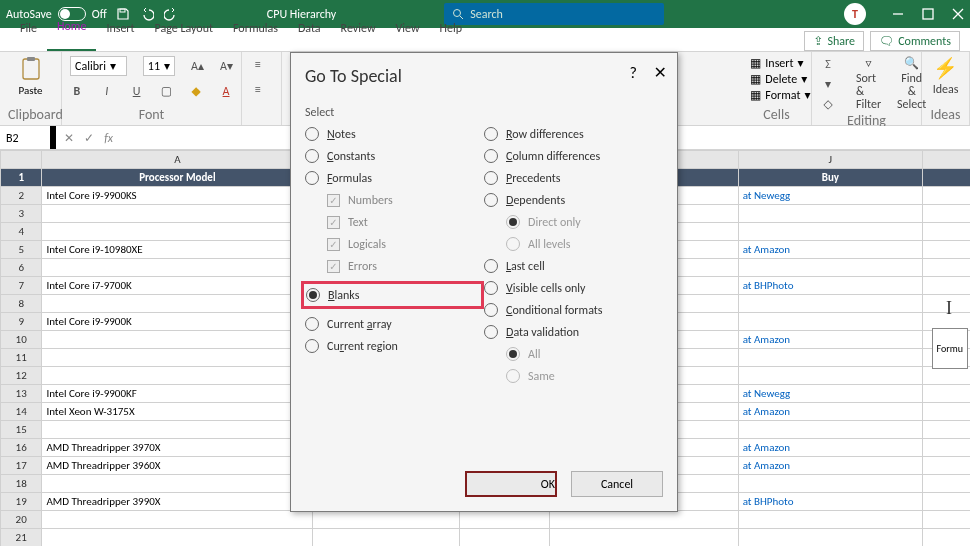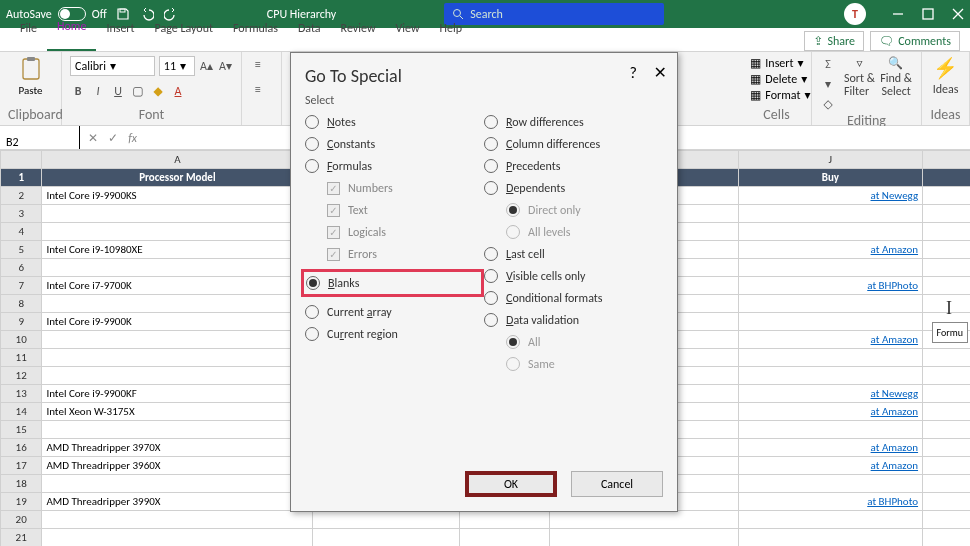--- a/index.html
+++ b/index.html
@@ -4,82 +4,82 @@
 <style>
 *{box-sizing:border-box;margin:0;padding:0;font-family:"Segoe UI",Calibri,Arial,sans-serif;font-size:12px;}
 body{background:#666;width:970px;height:546px;overflow:hidden;position:relative;}
 .app{background:#fff;height:100%;display:flex;flex-direction:column;}
 .titlebar{background:#217346;height:28px;display:flex;align-items:center;color:#fff;padding:0 6px;gap:8px;}
 .autosave{display:flex;align-items:center;gap:6px;font-size:11px;}
 .toggle{width:28px;height:14px;border:1px solid #fff;border-radius:8px;position:relative;}
 .toggle::after{content:"";position:absolute;width:10px;height:10px;border-radius:50%;background:#fff;top:1px;left:1px;}
 .tb-ico{width:16px;height:16px;display:flex;align-items:center;justify-content:center;}
 .tb-title{flex:0 0 auto;margin-left:80px;font-size:12px;}
-.searchbox{margin-left:100px;background:#1d4ed8;height:22px;width:220px;display:flex;align-items:center;padding:0 8px;gap:6px;border-radius:2px;}
+.searchbox{margin-left:100px;background:#0369a1;height:22px;width:220px;display:flex;align-items:center;padding:0 8px;gap:6px;border-radius:2px;}
 .searchbox input{background:transparent;border:0;color:#fff;outline:none;width:100%;}
 .searchbox input::placeholder{color:#cfe3d6;}
 .tb-spacer{flex:1;}
 .avatar{width:22px;height:22px;border-radius:50%;background:#fff;color:#c0392b;font-weight:bold;display:flex;align-items:center;justify-content:center;}
 .winbtns{display:flex;gap:18px;margin-left:18px;}
 
 .menubar{background:#fff;height:24px;display:flex;align-items:flex-end;padding:0 10px;border-bottom:1px solid #d4d4d4;}
 .menubar .tab{padding:16px 10px;color:#444;}
 .menubar .tab.home{color:#a21caf;border-bottom:2px solid #217346;}
 .share-wrap{margin-left:auto;display:flex;gap:6px;}
 .sharebtn{border:1px solid #c4c4c4;padding:2px 8px;color:#217346;background:#fff;display:flex;align-items:center;gap:4px;}
 
 .ribbon{background:#f3f3f3;height:74px;display:flex;border-bottom:1px solid #d4d4d4;}
 .rgroup{border-right:1px solid #d9d9d9;padding:4px 8px 2px 8px;display:flex;flex-direction:column;justify-content:space-between;}
 .rlabel{text-align:center;font-size:14px;color:#777;}
-.rrow{display:flex;align-items:center;gap:4px;}
+.rrow{display:flex;align-items:center;gap:16px;}
 .ico{width:16px;height:16px;display:inline-flex;align-items:center;justify-content:center;color:#555;}
 .paste{display:flex;flex-direction:column;align-items:center;gap:2px;}
 .fontsel{border:1px solid #c4c4c4;background:#fff;height:20px;padding:0 4px;display:flex;align-items:center;gap:4px;}
 .fontsel.sz{width:38px;}
 .bold{font-weight:bold;}
 .italic{font-style:italic;}
 .under{text-decoration:underline;}
 .btnstack{display:flex;flex-direction:column;gap:2px;}
 .cellsrow{display:flex;align-items:center;gap:4px;}
 .vbtn{display:flex;flex-direction:column;align-items:center;gap:2px;font-size:11px;color:#444;}
 
 .cellref{height:24px;background:#fff;display:flex;align-items:center;border-bottom:1px solid #d4d4d4;}
-.namebox{width:80px;border-right:1px solid #000000;padding:0 6px;height:100%;display:flex;align-items:flex-end;}
+.namebox{width:56px;border-right:6px solid #000000;padding:0 6px;height:100%;display:flex;align-items:center;}
 .fxbar{display:flex;align-items:center;gap:10px;padding:0 8px;color:#888;}
 .fx{font-style:italic;}
 
 .sheet{flex:1;position:relative;overflow:hidden;background:#fff;}
 table{border-collapse:collapse;width:1100px;}
 th,td{border:1px solid #d0d0d0;height:18px;padding:1px 4px;font-size:11px;white-space:nowrap;overflow:hidden;}
 th{background:#e6e6e6;font-weight:normal;color:#333;text-align:center;}
 tr.hrow td{background:#44546a;color:#fff;font-weight:bold;text-align:center;}
 .rownum{background:#e6e6e6;text-align:center;width:22px;color:#333;}
-.link{color:#0563c1;text-decoration:underline;text-align:right;}
+.link{color:#0563c1;text-align:left;}
 .center{text-align:center;}
 .selcell{border:2px solid #217346 !important;}
-.tooltip{position:absolute;right:2px;top:172px;background:#fff;border:1px solid #888;padding:3px 4px;font-size:10px;}
+.tooltip{position:absolute;right:2px;top:178px;background:#fff;border:1px solid #888;padding:13px 4px;font-size:10px;}
 
 .dialog{position:absolute;left:290px;top:52px;width:388px;height:460px;background:#f5f5f5;border:1px solid #7a7a7a;box-shadow:2px 2px 6px rgba(0,0,0,.3);padding:12px 14px;}
 .dialog h2{font-size:18px;font-weight:normal;color:#333;}
 .dialog .dlgclose{position:absolute;right:10px;top:10px;font-size:16px;}
 .dialog .dlghelp{position:absolute;right:40px;top:10px;font-size:16px;}
-.dlg-sub{margin-top:6px;color:#555;}
+.dlg-sub{margin-top:18px;color:#555;}
 .optcols{display:flex;margin-top:8px;}
 .optcol{flex:1;display:flex;flex-direction:column;gap:8px;}
 .opt{display:flex;align-items:flex-end;gap:8px;color:#333;}
 .opt.sub{margin-left:22px;color:#888;}
 .radio{width:14px;height:14px;border:1px solid #666;border-radius:50%;position:relative;flex-shrink:0;}
 .radio.sel::after{content:"";position:absolute;width:8px;height:8px;background:#333;border-radius:50%;top:2px;left:2px;}
 .radio.dis{border-color:#bbb;}
 .chk{width:13px;height:13px;border:1px solid #aaa;background:#eee;color:#aaa;display:flex;align-items:center;justify-content:center;font-size:10px;flex-shrink:0;}
 .ul{text-decoration:underline;}
 .highlight{border:3px solid #e03a56;padding:4px 38px 4px 2px;margin-left:-4px;}
 .dlgbtns{position:absolute;bottom:14px;right:14px;display:flex;gap:14px;}
 .dlgbtn{width:92px;height:26px;background:#eaeaea;border:1px solid #b0b0b0;display:flex;align-items:center;justify-content:center;}
-.dlgbtn.primary{border:4px solid #7f1d1d;}
+.dlgbtn.primary{border:2px solid #7f1d1d;justify-content:flex-end;}
 svg{display:block;}
 .cursor{position:absolute;right:18px;top:148px;font-size:18px;color:#333;font-family:serif;}
 </style>
 </head>
 <body>
 
 <div class="app">
 
   <div class="titlebar">
     <div class="autosave">

